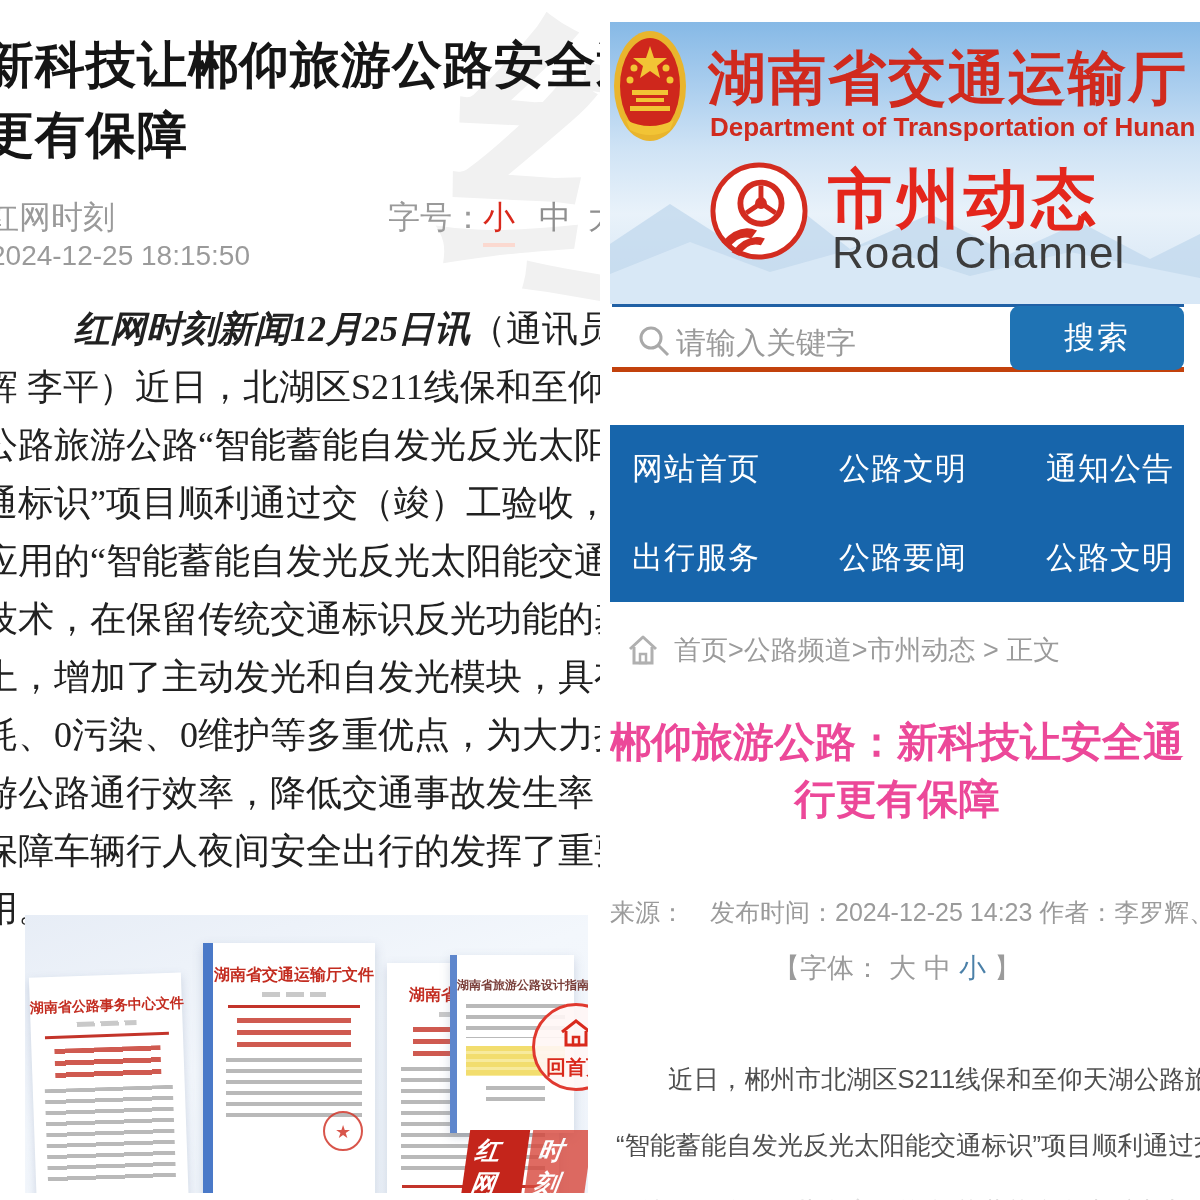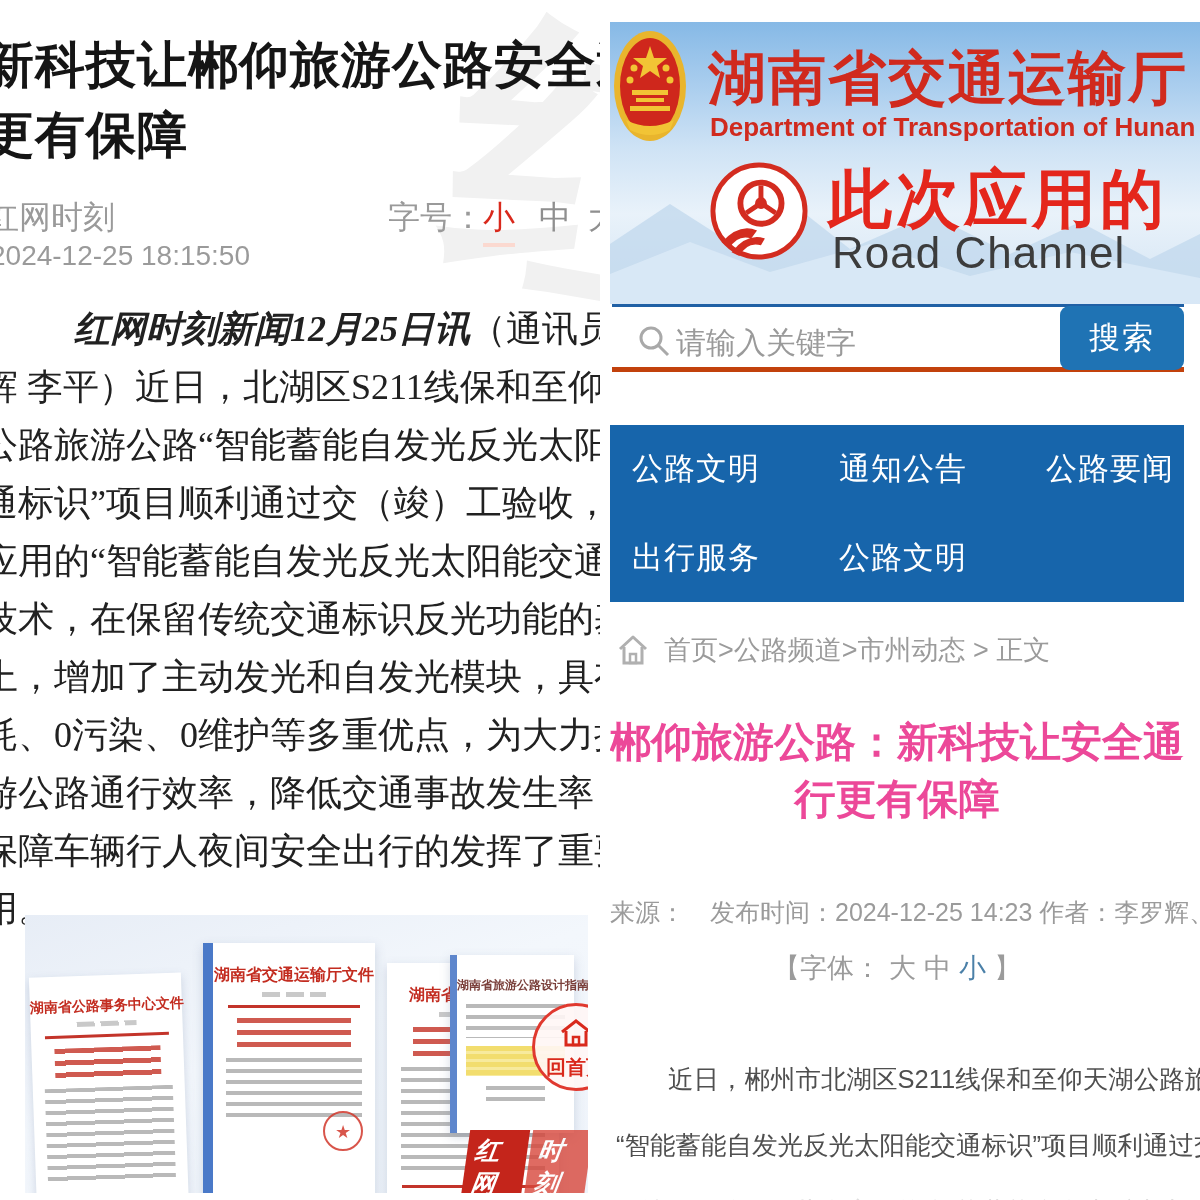--- a/index.html
+++ b/index.html
@@ -75,29 +75,29 @@
   .rc-logo { position:absolute; left:100px; top:140px; }
   .chan-cn { position:absolute; left:218px; top:134px; font-size:64px; font-weight:bold; color:#e4261c;
      letter-spacing:4px; white-space:nowrap;}
   .chan-en { position:absolute; left:222px; top:206px; font-size:44px; color:#3c3c3c; letter-spacing:1px;
      white-space:nowrap;}
 
   .rp-search { position:absolute; top:304px; left:2px; width:572px; height:68px; background:#fff;
     border-top:3px solid #2060a5; border-bottom:5px solid #c2410c; }
   .rp-search svg.mag { position:absolute; left:25px; top:17px; }
   .search-ph { position:absolute; left:64px; top:16px; font-size:30px; color:#9a9a9a; }
-  .search-btn { position:absolute; right:0; top:-1px; width:124px; height:64px; background:#1f73b4;
+  .search-btn { position:absolute; right:0; top:-1px; width:174px; height:64px; background:#1f73b4;
     border:none; border-radius:9px; color:#fff; font-size:31px; letter-spacing:2px; font-family:inherit; }
 
   .rp-nav { position:absolute; top:425px; left:0; width:574px; height:177px; background:#1765ab;
     display:grid; grid-template-columns:207px 207px 160px; grid-template-rows:1fr 1fr;
     align-items:center; padding-left:22px; }
   .nav-item { color:#fff; font-size:31px; letter-spacing:1px; white-space:nowrap; }
 
-  .rp-crumbs { position:absolute; top:632px; left:6px; display:flex; align-items:center;text-align:center; }
+  .rp-crumbs { position:absolute; top:632px; left:16px; display:flex; align-items:center;text-align:center; }
   .crumb-text { font-size:27px; color:#9b9b9b; margin-left:14px; white-space:nowrap; }
 
   .rp-title { position:absolute; top:714px; left:0; width:574px; text-align:center;
     font-size:41px; font-weight:bold; color:#ec4899; line-height:57px; }
   .rp-meta { position:absolute; top:896px; left:0; width:580px; text-align:center;
     font-size:25px; color:#9b9b9b; white-space:nowrap; }
   .rp-font-row { position:absolute; top:950px; left:0; width:574px; text-align:center;
     font-size:27px; color:#9b9b9b; }
   .rp-font-row span { margin:0 4px; }
   .rp-font-row .f-small { color:#4b80a8; }
@@ -211,38 +211,39 @@
       <div class="org-cn">湖南省交通运输厅</div>
       <div class="org-en">Department of Transportation of Hunan Province</div>
       <svg class="rc-logo" width="98" height="98" viewBox="0 0 100 100">
         <circle cx="50" cy="50" r="47" fill="#fff" stroke="#d32c20" stroke-width="5"></circle>
         <circle cx="52" cy="42" r="21" fill="none" stroke="#d32c20" stroke-width="6"></circle>
         <circle cx="52" cy="42" r="6" fill="#d32c20"></circle>
         <path d="M52 42 L52 24 M52 42 L37 52 M52 42 L67 52" stroke="#d32c20" stroke-width="5"></path>
         <path d="M12 82 Q30 62 48 70 L42 78 Q28 74 20 88 Z" fill="#d32c20"></path>
         <path d="M22 92 Q38 72 56 78 L52 85 Q38 81 30 96 Z" fill="#d32c20"></path>
       </svg>
-      <div class="chan-cn">此次应用的</div>
+      <div class="chan-cn">市州动态</div>
       <div class="chan-en">Road Channel</div>
     </div>
 
     <div class="rp-search">
       <svg class="mag" width="34" height="34" viewBox="0 0 34 34">
         <circle cx="14" cy="14" r="10" fill="none" stroke="#a9a9a9" stroke-width="3"></circle>
         <line x1="21" y1="21" x2="31" y2="31" stroke="#a9a9a9" stroke-width="3"></line>
       </svg>
       <span class="search-ph">请输入关键字</span>
       <button class="search-btn">搜索</button>
     </div>
 
     <div class="rp-nav">
+      <div class="nav-item">网站首页</div>
       <div class="nav-item">公路文明</div>
       <div class="nav-item">通知公告</div>
+      <div class="nav-item">出行服务</div>
       <div class="nav-item">公路要闻</div>
-      <div class="nav-item">出行服务</div>
       <div class="nav-item">公路文明</div>
     </div>
 
     <div class="rp-crumbs">
       <svg width="34" height="34" viewBox="0 0 34 34">
         <path d="M4 16 L17 4 L30 16" fill="none" stroke="#b0b0b0" stroke-width="3" stroke-linejoin="round"></path>
         <path d="M8 14 L8 30 L26 30 L26 14" fill="none" stroke="#b0b0b0" stroke-width="3"></path>
         <rect x="14" y="21" width="6" height="9" fill="none" stroke="#b0b0b0" stroke-width="2.5"></rect>
       </svg>
       <span class="crumb-text">首页&gt;公路频道&gt;市州动态 &gt; 正文</span>

